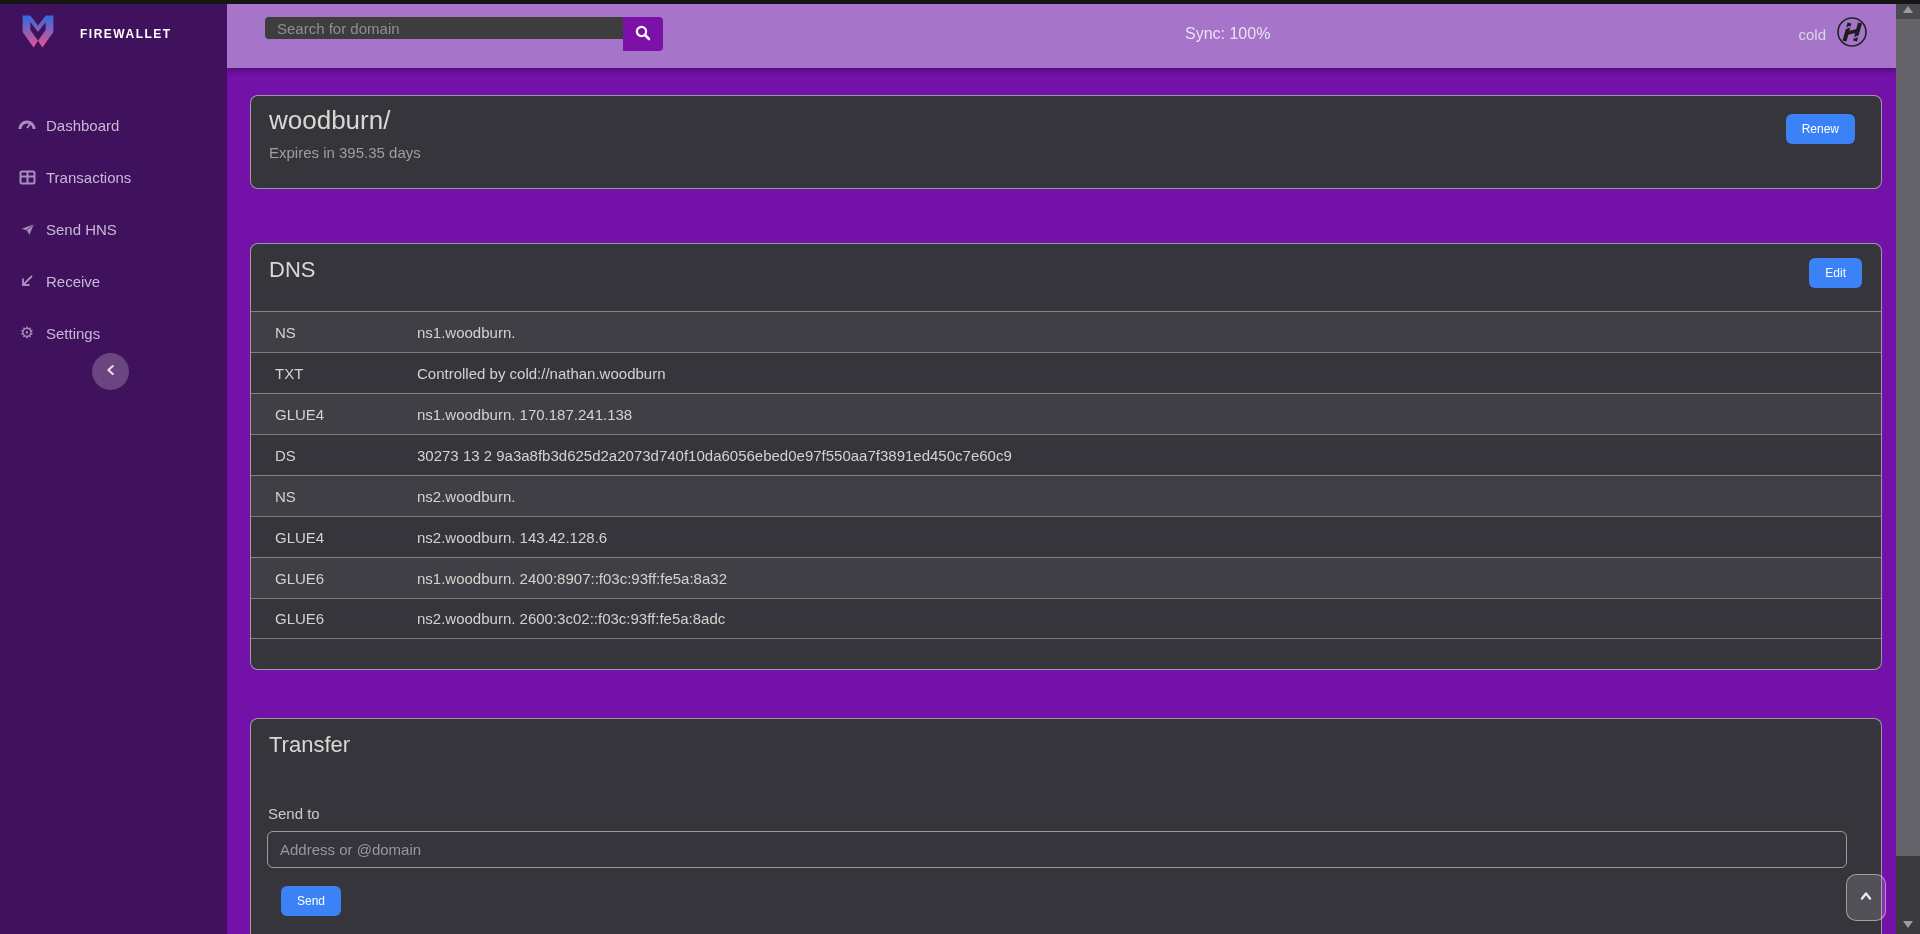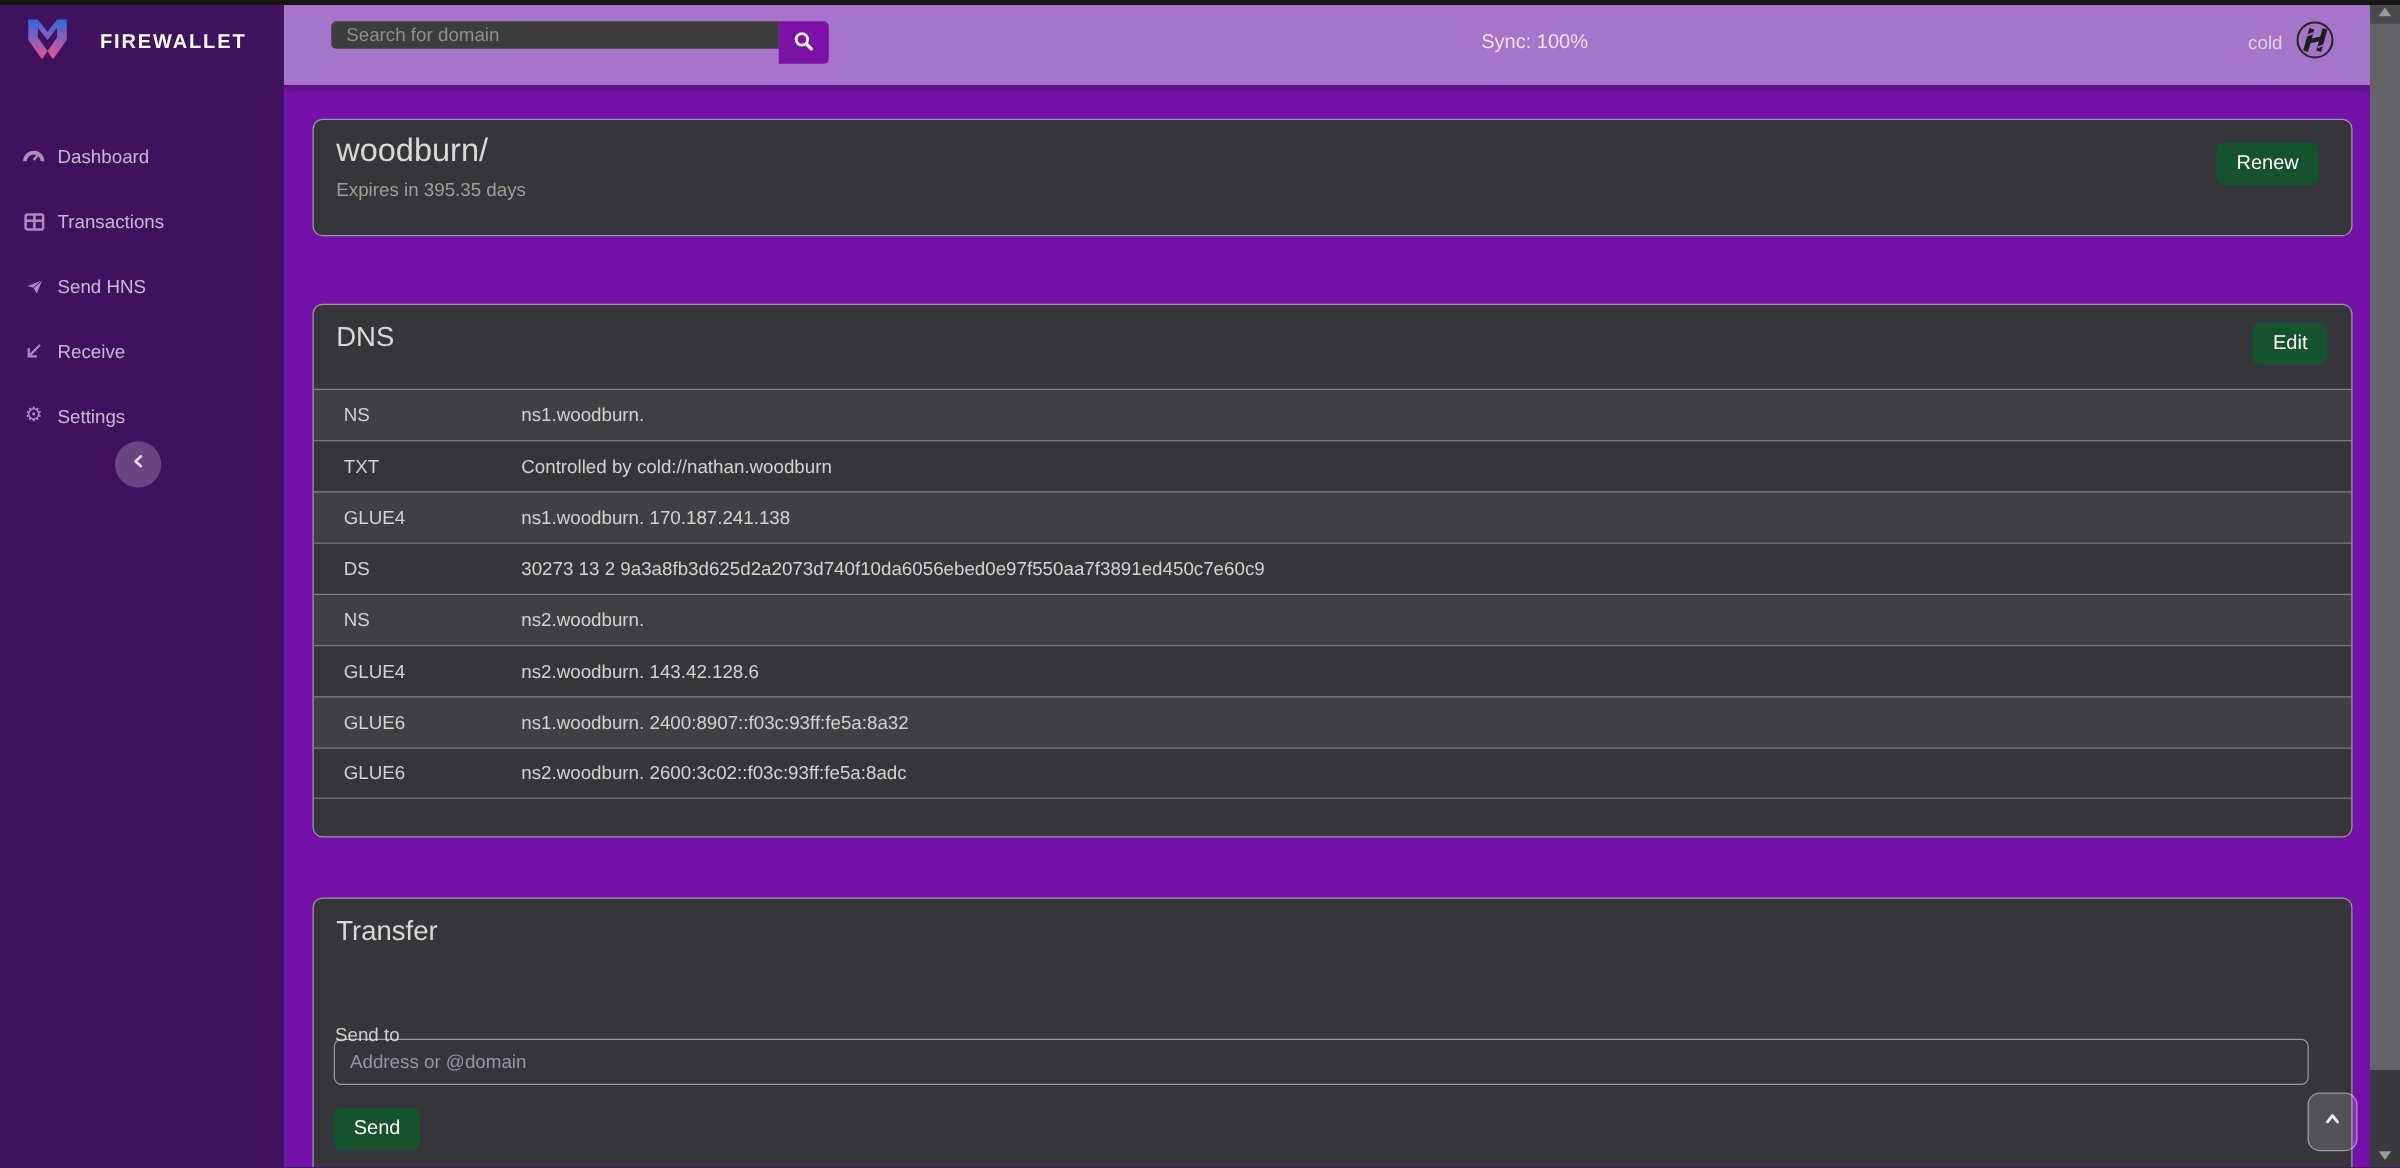--- a/index.html
+++ b/index.html
@@ -6,21 +6,21 @@
   html,body { width:1920px; height:934px; overflow:hidden; background:#222;
     font-family:"Liberation Sans", sans-serif; }
   #app { position:relative; width:1920px; height:934px; overflow:hidden; background:#7311a9; }
 
   
   .top-strip { position:absolute; left:0; top:0; width:1920px; height:4px; background:#151515; z-index:60; }
 
   
   .sidebar { position:absolute; left:0; top:0; width:227px; height:934px; background:#40115c; z-index:20; }
   .brand { display:flex; align-items:center; gap:20px; padding:10px 0 10px 16px; height:68px; cursor:pointer; }
-  .brand-text { color:#fff; font-weight:bold; font-size:16px; letter-spacing:1.5px; }
+  .brand-text { color:#fff; font-weight:bold; font-size:12px; letter-spacing:1.5px; }
   .nav { margin-top:14px; }
   .nav-item { display:flex; align-items:flex-end; gap:10px; height:52px; padding-left:18px;
     color:#c7b8d6; font-size:15px; cursor:pointer; }
   .nav-item .ni { width:18px; height:18px; display:flex; align-items:center; justify-content:center; color:#a890bd; }
   .gear-glyph { font-size:16px; line-height:1; color:#a890bd; }
   .collapse-btn { position:absolute; left:92px; top:353px; width:37px; height:37px; border-radius:50%;
     background:rgba(255,255,255,0.22); display:flex; align-items:center; justify-content:center; cursor:pointer; }
 
   
   .header { position:absolute; left:227px; top:0; width:1669px; height:68px; background:#a674c8;
@@ -39,36 +39,36 @@
   
   .main { position:absolute; left:227px; top:68px; width:1669px; height:866px; background:#7311a9; overflow:hidden; }
   .card { position:absolute; left:23px; width:1632px; background:#36353c;
     border:1px solid rgba(255,255,255,0.5); border-radius:8px; }
   .card-domain { top:27px; height:94px; }
   .card-dns { top:175px; height:427px; }
   .card-transfer { top:650px; height:330px; }
 
   .domain-title { position:absolute; left:18px; top:9px; color:#dbd8d3; font-size:26px; }
   .domain-expiry { position:absolute; left:18px; top:48px; color:#a49e98; font-size:15px; }
-  .btn { background:#14532d; color:#fff; border:none; border-radius:6px; font-size:16px;
-    padding:8px 16px; cursor:pointer; font-family:"Liberation Sans",sans-serif; }
+  .btn { background:#3b82f6; color:#fff; border:none; border-radius:6px; font-size:12px;
+    padding:8px 16px; cursor:pointer; font-family:"Liberation Sans",sans-serif;margin-left:14px; }
   .renew-btn { position:absolute; right:26px; top:18px; }
   .edit-btn { position:absolute; right:19px; top:14px; }
 
   .section-title { position:absolute; left:18px; top:13px; color:#dbd8d3; font-size:22px; }
 
   .dns-table { position:absolute; left:0; right:0; top:67px;border-radius:31px; }
   .dns-row { display:flex; height:41px; align-items:center; border-top:1px solid rgba(255,255,255,0.35);
     color:#d5d2ce; font-size:15px; }
   .dns-row:last-child { border-bottom:1px solid rgba(255,255,255,0.35); }
   .dns-row:nth-child(odd) { background:rgba(255,255,255,0.05); }
   .dns-type { width:166px; padding-left:24px; }
   .dns-value { flex:1; }
 
-  .sendto-label { position:absolute; left:17px; top:86px; color:#cfccc8; font-size:15px;margin-top:15px; }
+  .sendto-label { position:absolute; left:17px; top:86px; color:#cfccc8; font-size:15px; }
   .transfer-input { position:absolute; left:16px; top:112px; width:1580px; height:37px;
     background:transparent; border:1px solid rgba(255,255,255,0.5); border-radius:6px;
     color:#d5d2ce; font-size:15px; padding:0 12px; outline:none; font-family:"Liberation Sans",sans-serif; }
   .transfer-input::placeholder { color:#9a95a0; }
   .send-btn { position:absolute; left:16px; top:167px; }
 
   .scrolltop-btn { position:absolute; left:1619px; top:806px; width:40px; height:47px;
     background:rgba(255,255,255,0.14); border:1px solid rgba(255,255,255,0.45); border-radius:10px;
     display:flex; align-items:center; justify-content:center; cursor:pointer; z-index:30; }
 

